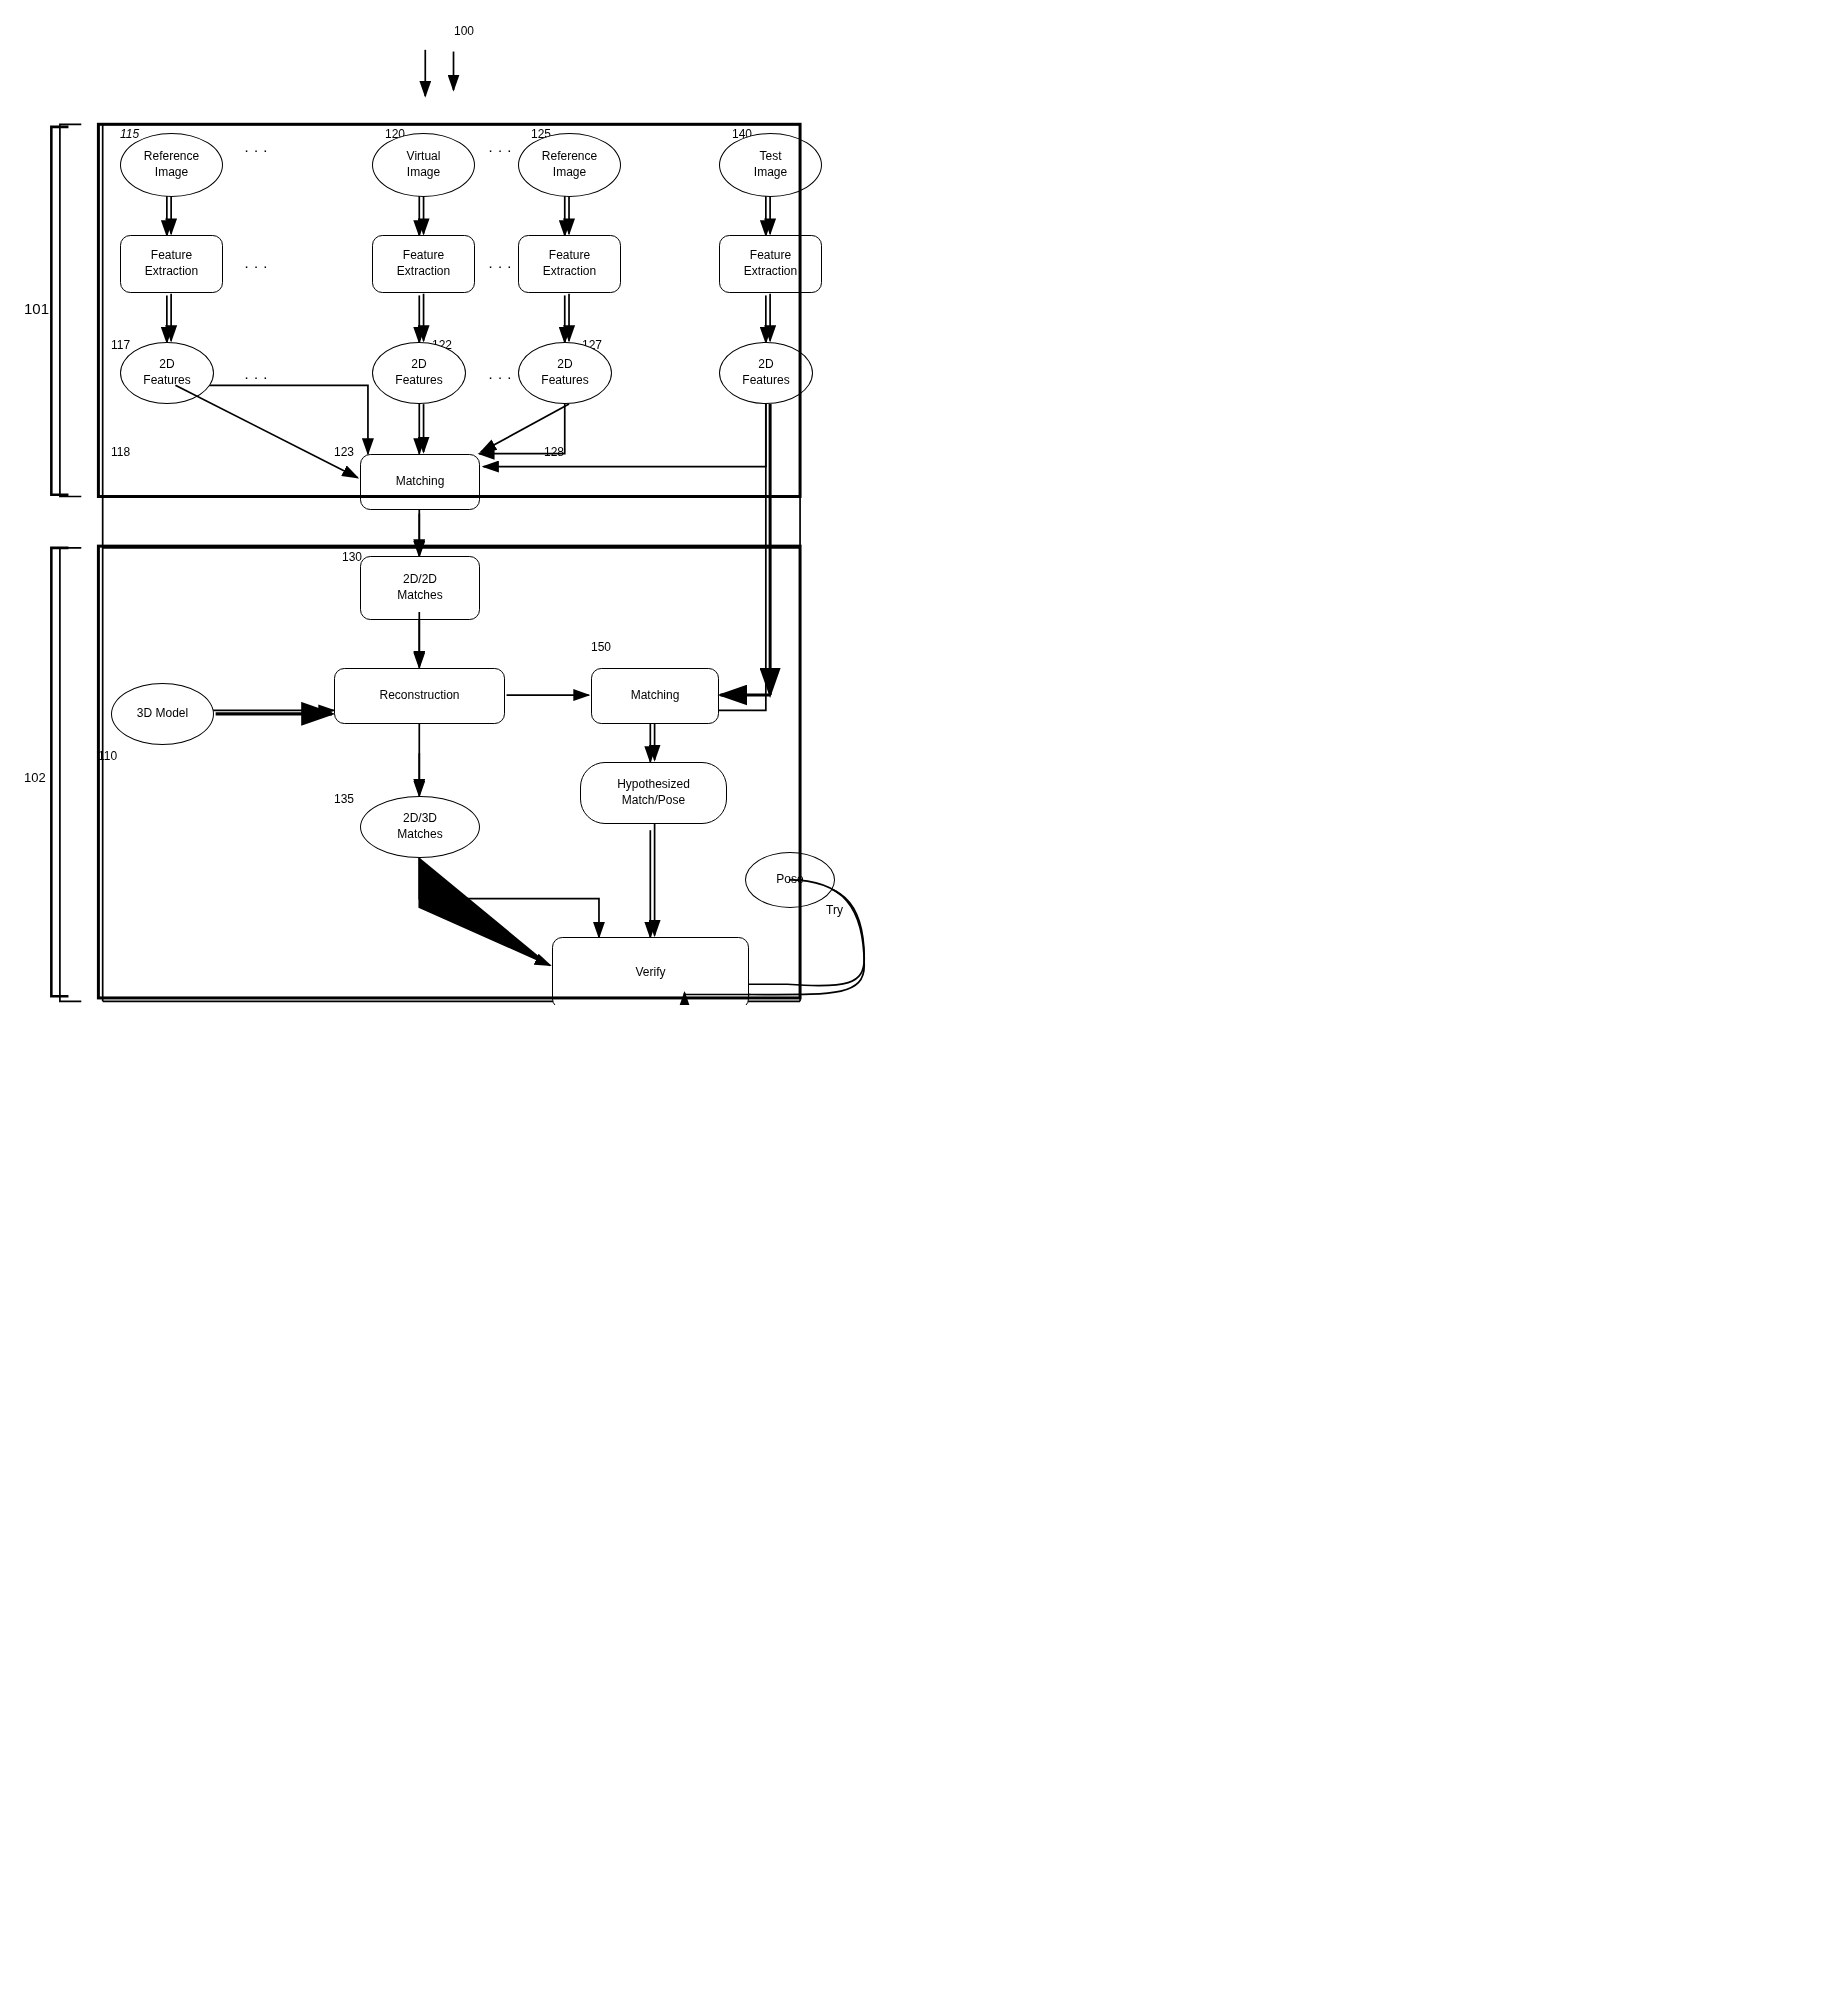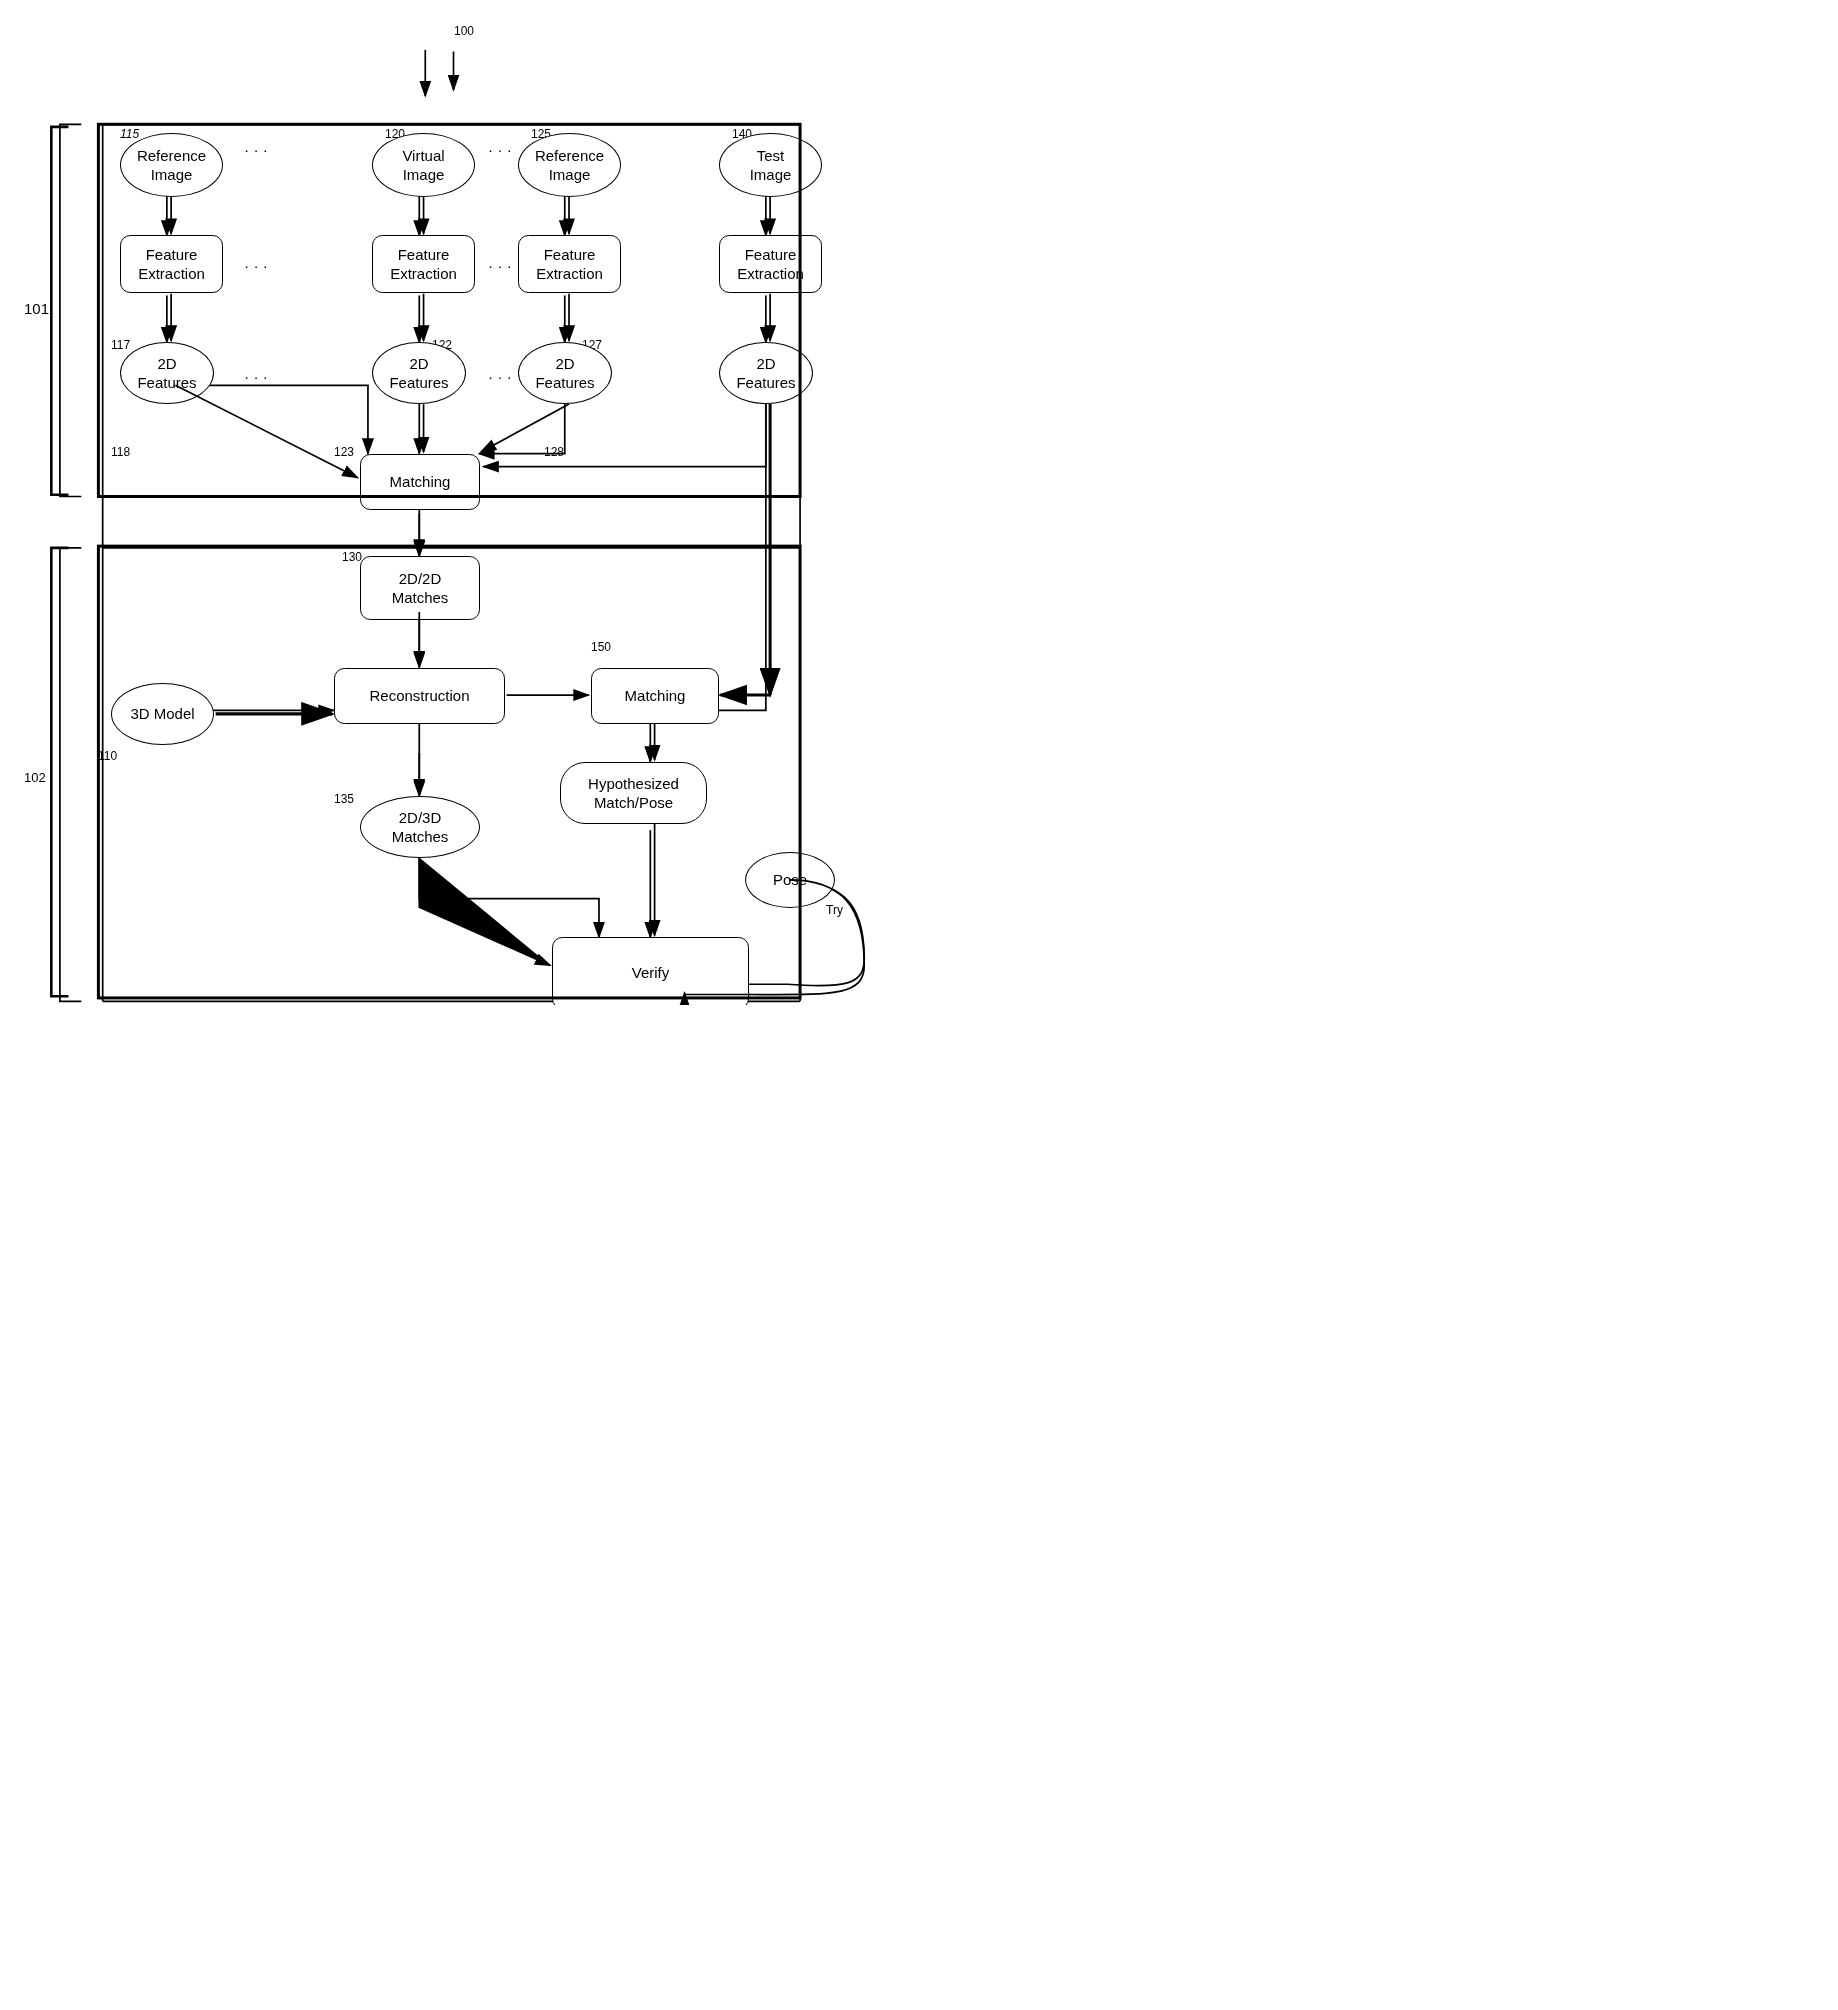--- a/index.html
+++ b/index.html
@@ -15,21 +15,21 @@
       position: relative;
       width: 919px;
       height: 1005px;
     }
     .node {
       position: absolute;
       display: flex;
       align-items: center;
       justify-content: center;
       text-align: center;
-      font-size: 15px;
+      font-size: 12px;
       font-weight: normal;
       line-height: 1.3;
     }
     .ellipse {
       border: 1.7px solid #000;
       border-radius: 50%;
       background: #fff;
     }
     .rounded-rect {
       border: 1.7px solid #000;
@@ -224,21 +224,21 @@
   </div>
 
   <div class="node ellipse" style="left:360px; top:796px; width:120px; height:62px;">
     <span>2D/3D<br>Matches</span>
   </div>
 
   <div class="node rounded-rect" style="left:591px; top:668px; width:128px; height:56px;">
     <span>Matching</span>
   </div>
 
-  <div class="node rounded-rect" style="left:560px; top:762px; width:147px; height:62px;border-radius:25px;">
+  <div class="node rounded-rect" style="left:580px; top:762px; width:147px; height:62px;border-radius:25px;">
     <span>Hypothesized<br>Match/Pose</span>
   </div>
 
   <div class="node rounded-rect" style="left:552px; top:937px; width:197px; height:72px;">
     <span>Verify</span>
   </div>
 
   <div class="node ellipse" style="left:745px; top:852px; width:90px; height:56px;">
     <span>Pose</span>
   </div>

